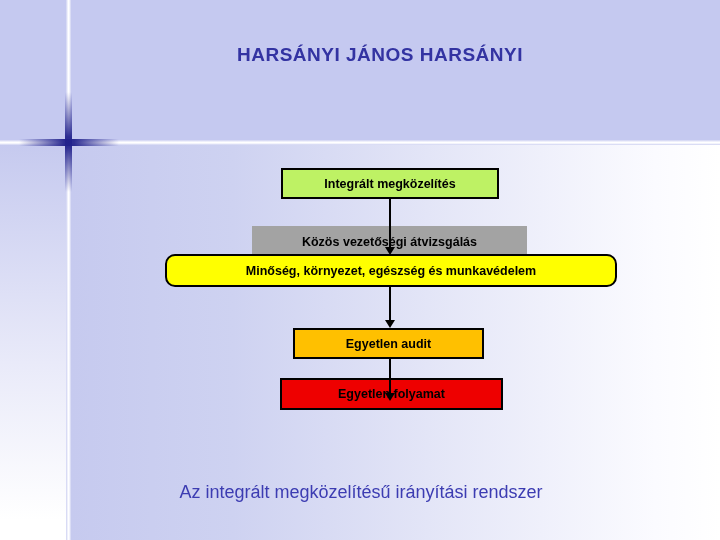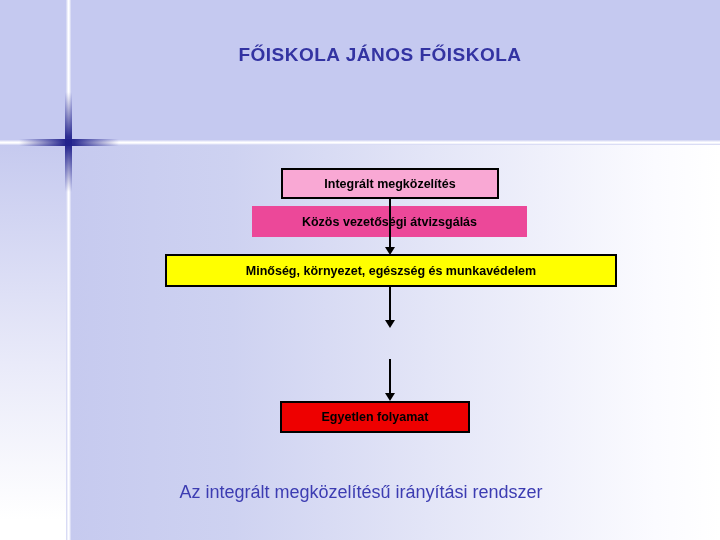--- a/index.html
+++ b/index.html
@@ -44,21 +44,21 @@
   .fbox {
     position:absolute; box-sizing:border-box;
     display:flex; align-items:center; justify-content:center;
     color:#000; font-weight:bold; font-size:12.5px; text-align:center;
   }
   .bordered { border:2px solid #000; }
   .box1 { left:281px; top:168px; width:218px; height:31px; }
   .box2 { left:252px; top:206px; width:275px; height:31px; }
   .box3 { left:165px; top:254px; width:452px; height:33px; }
   .box4 { left:293px; top:328px; width:191px; height:31px; }
-  .box5 { left:280px; top:401px; width:190px; height:32px; }
+  .box5 { left:280px; top:378px; width:223px; height:32px; }
   
   .cline { position:absolute; width:2px; background:#000; }
   .cline1 { left:389px; top:199px; height:49px; }
   .cline2 { left:389px; top:287px; height:34px; }
   .cline3 { left:389px; top:359px; height:35px; }
   .carrow {
     position:absolute; width:0; height:0;
     border-left:5px solid transparent; border-right:5px solid transparent;
     border-top:8px solid #000;
   }
@@ -77,26 +77,27 @@
 <div class="slide">
 
   <div class="panel-left-lower"></div>
   <div class="panel-main"></div>
   <div class="vline"></div>
   <div class="hline"></div>
   <div class="cross-h"></div>
   <div class="cross-v"></div>
 
   <div class="title">
-    <div>FŐISKOLA JÁNOS FŐISKOLA</div>
+    <div>HARSÁNYI JÁNOS HARSÁNYI</div>
   </div>
 
-  <div class="fbox box1 bordered" style="background-color: #f9a8d4;">Integrált megközelítés</div>
-  <div class="fbox box2" style="background-color: #ec4899;">Közös vezetőségi átvizsgálás</div>
-  <div class="fbox box3 bordered" style="background-color: rgb(255, 255, 0);">Minőség, környezet, egészség és munkavédelem</div>
+  <div class="fbox box1 bordered" style="background-color: #bef264;">Integrált megközelítés</div>
+  <div class="fbox box2" style="background-color: #a3a3a3; margin-top: 20px;">Közös vezetőségi átvizsgálás</div>
+  <div class="fbox box3 bordered" style="background-color: rgb(255, 255, 0); border-radius: 10px;">Minőség, környezet, egészség és munkavédelem</div>
+  <div class="fbox box4 bordered" style="background-color: rgb(255, 192, 0);">Egyetlen audit</div>
   <div class="fbox box5 bordered" style="background-color: rgb(238, 0, 0);">Egyetlen folyamat</div>
 
   <div class="cline cline1"></div>
   <div class="carrow carrow1"></div>
   <div class="cline cline2"></div>
   <div class="carrow carrow2"></div>
   <div class="cline cline3"></div>
   <div class="carrow carrow3"></div>
 
   <div class="caption">Az integrált megközelítésű irányítási rendszer</div>

